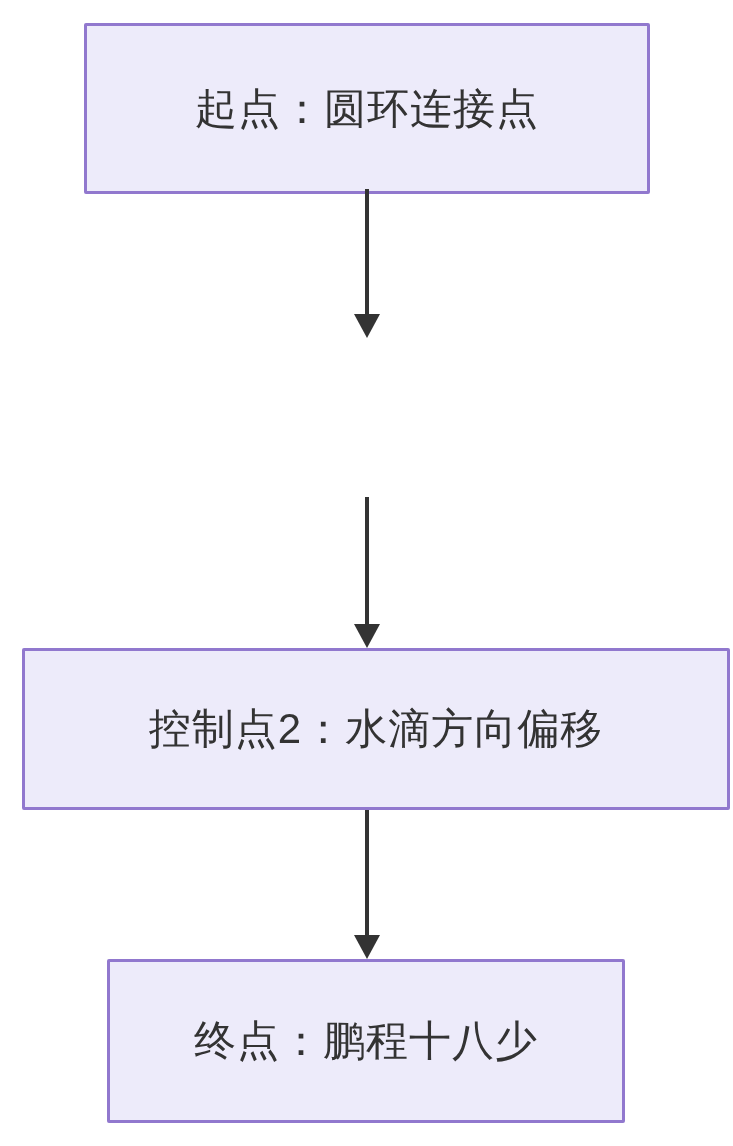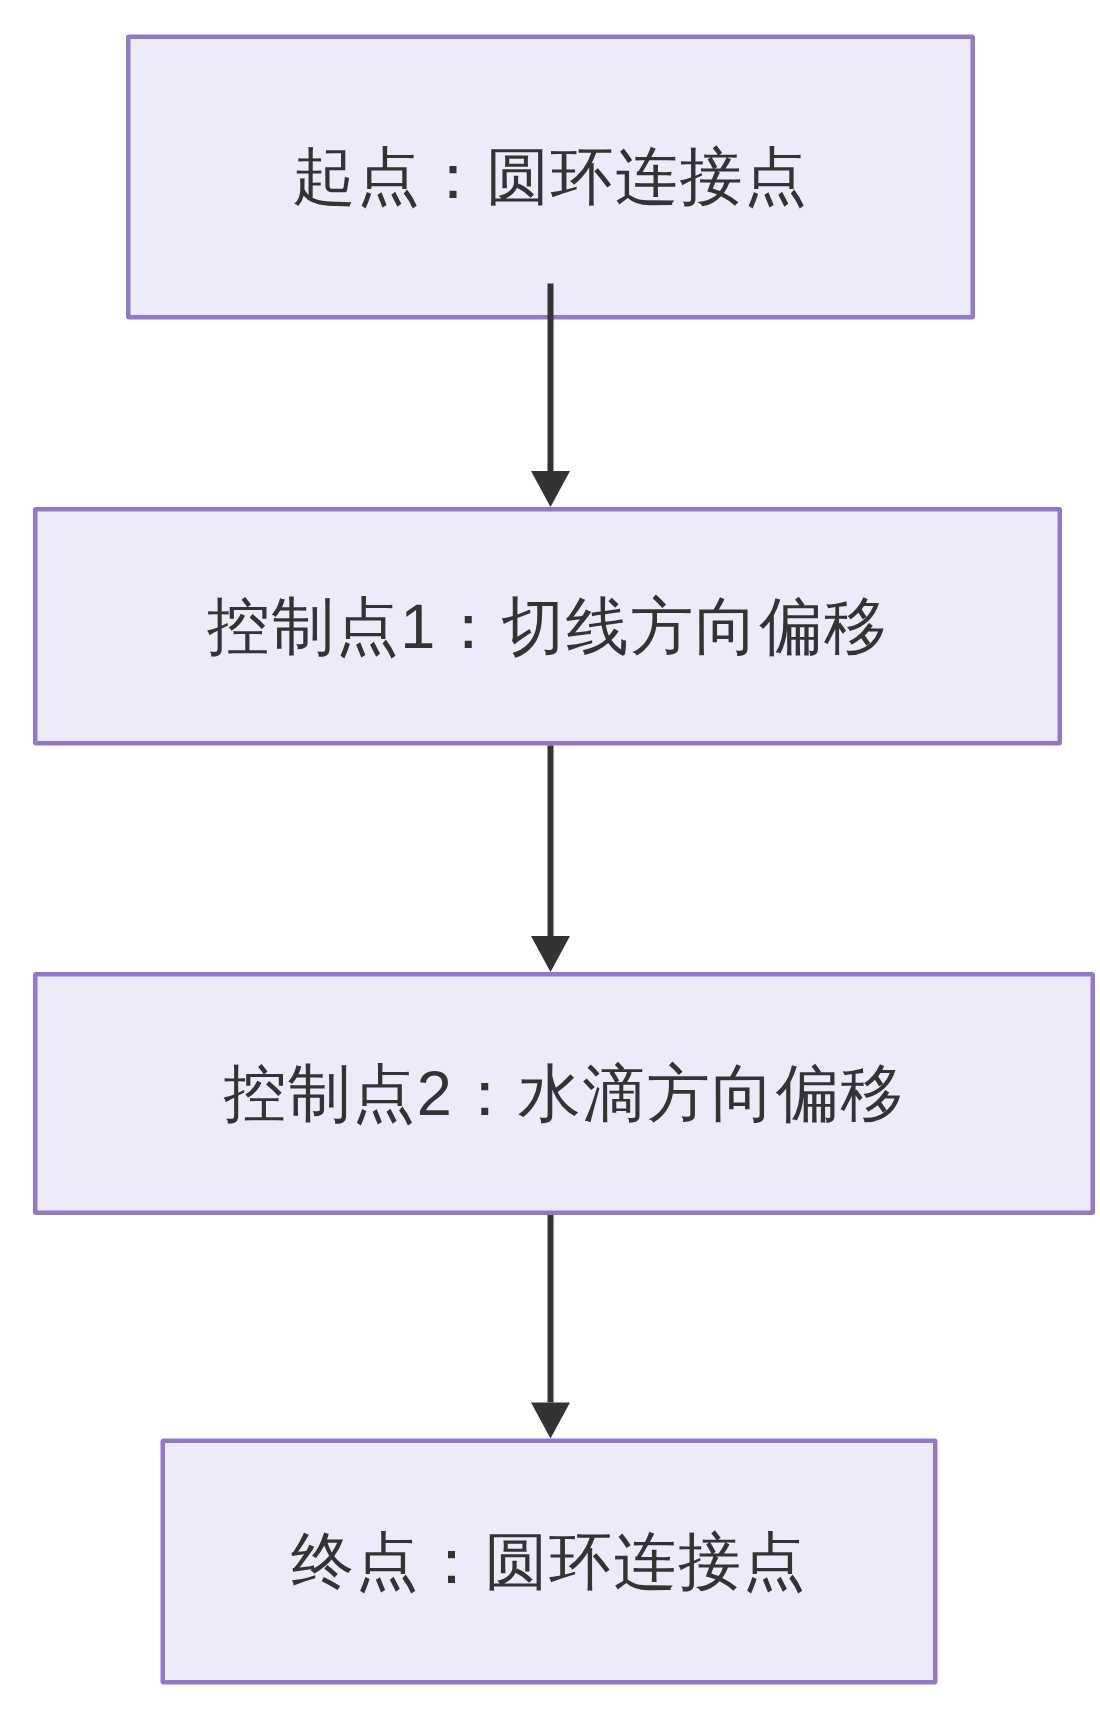--- a/index.html
+++ b/index.html
@@ -29,21 +29,21 @@
     border: 3px solid var(--node-border);
     border-radius: 2px;
     display: flex;
     align-items: center;
     justify-content: center;
     color: var(--node-text);
     font-size: 42px;
     letter-spacing: 1px;
     text-align: center;
   }
-  .node-start    { left: 84px;  top: 23px;  width: 566px; height: 190px; justify-content: center; }
+  .node-start    { left: 84px;  top: 23px;  width: 566px; height: 171px; justify-content: center; }
   .node-control1 { left: 22px;  top: 338px; width: 686px; height: 159px; }
   .node-control2 { left: 22px;  top: 648px; width: 708px; height: 162px; }
   .node-end      { left: 107px; top: 959px; width: 518px; height: 164px; }
 
   .arrow {
     position: absolute;
     left: 354px;           
     width: 26px;
     display: flex;
     flex-direction: column;
@@ -87,36 +87,33 @@
 
   <div class="node node-start">
     <span>起点：圆环连接点</span>
   </div>
 
   <div class="arrow arrow-1">
     <div class="shaft"></div>
     <div class="head"></div>
   </div>
 
-  <div class="node node-control1">
-    <span>控制点1：切线方向偏移</span>
-  </div>
 
   <div class="arrow arrow-2">
     <div class="shaft"></div>
     <div class="head"></div>
   </div>
 
   <div class="node node-control2">
     <span>控制点2：水滴方向偏移</span>
   </div>
 
   <div class="arrow arrow-3">
     <div class="shaft"></div>
     <div class="head"></div>
   </div>
 
   <div class="node node-end">
-    <span>终点：圆环连接点</span>
+    <span>终点：鹏程十八少</span>
   </div>
 
 
 </div>
 
 </body></html>

